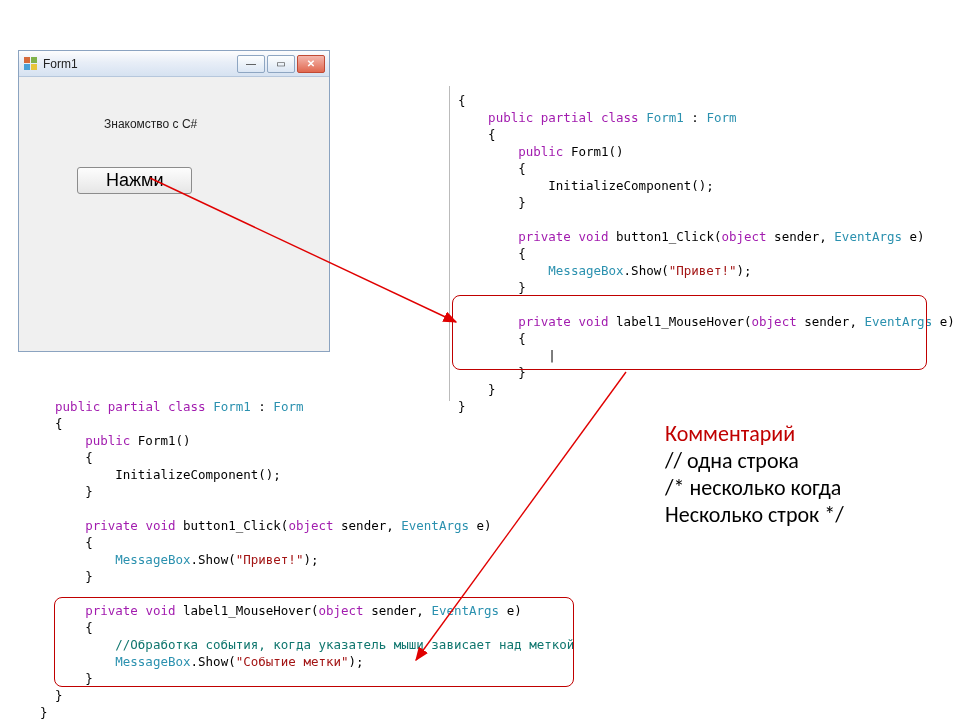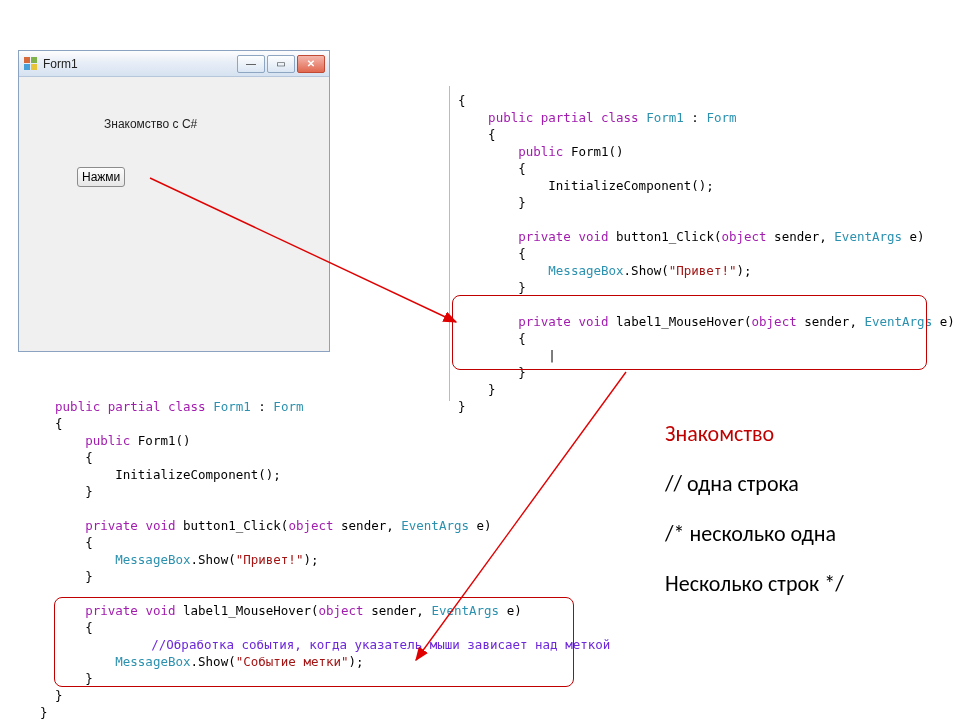--- a/index.html
+++ b/index.html
@@ -18,38 +18,38 @@
   .app-icon .sq { width:6px; height:6px; margin:0.5px; }
   .ttl { font-family: Segoe UI, Tahoma, sans-serif; font-size: 12px; color:#222; }
   .winbtns { margin-left:auto; display:flex; gap:2px; }
   .wb { width:28px; height:18px; border:1px solid #8ea6c2; border-radius:2px;
         background: linear-gradient(#fdfefe,#dbe6f4); display:flex; align-items:center; justify-content:center;
         font-size:10px; font-family: Arial; color:#333; }
   .wb.close { background: linear-gradient(#f4b7ad,#e06850); border-color:#c14a34; color:#fff; font-weight:bold; }
 
   .form-body { position:relative; width:100%; height:calc(100% - 26px); background:#f0f0f0; }
   .lbl { position:absolute; font-family: Segoe UI, Tahoma, sans-serif; font-size:12px; color:#222; }
-  .btn { position:absolute; font-family: Segoe UI, Tahoma, sans-serif; font-size:12px;
-         padding:2px 4px; background:linear-gradient(#fdfdfd,#e6e6e6); border:1px solid #8c8c8c; border-radius:3px; }
+  .btn { position:absolute; font-family: Segoe UI, Tahoma, sans-serif; font-size:18px;
+         padding:2px 28px; background:linear-gradient(#fdfdfd,#e6e6e6); border:1px solid #8c8c8c; border-radius:3px; }
 
   
   .code { position:absolute; white-space:pre; font-family: Consolas, monospace; font-size:12.5px; line-height:17px; color:#000; }
   .gutter { position:absolute; width:1px; background:#bbb; }
   .kw { color:#a21caf; }
   .type { color:#2b91af; }
   .str { color:#a31515; }
-  .cmt { color:#6d28d9;margin-left:36px; }
+  .cmt { color:#0f766e; }
 
   
   .callout { position:absolute; border:1.5px solid #c00000; border-radius:8px; background:transparent; }
 
   
   .side { position:absolute; font-family: Calibri, Segoe UI, sans-serif; font-size:22px; line-height:27px; }
   .side .hdr { color:#c00000; }
-  .side .body { color:#000;margin-top:23px; }
+  .side .body { color:#000; }
 
   svg.arrows { position:absolute; top:0; left:0; width:960px; height:720px; pointer-events:none; }
 </style>
 </head>
 <body>
 
 <div class="win">
   <div class="titlebar">
     <span class="app-icon">
       <span style="display:flex;flex-direction:column">
@@ -115,23 +115,23 @@
       {
           <span class="cmt">//Обработка события, когда указатель мыши зависает над меткой</span>
           <span class="type">MessageBox</span><span>.Show(</span><span class="str">"Событие метки"</span><span>);</span>
       }
   }
 }</div>
 
 <div class="callout" style="left:54px; top:597px; width:520px; height:90px;"></div>
 
 <div class="side" style="left:665px; top:420px;">
-  <div class="hdr">Знакомство</div>
+  <div class="hdr">Комментарий</div>
   <div class="body">// одна строка</div>
-  <div class="body">/* несколько одна</div>
+  <div class="body">/* несколько когда</div>
   <div class="body">Несколько строк */</div>
 </div>
 
 <svg class="arrows">
   <defs>
     <marker id="ah" markerWidth="10" markerHeight="8" refX="9" refY="4" orient="auto">
       <path d="M0,0 L10,4 L0,8 Z" fill="#e00000"></path>
     </marker>
   </defs>
 

